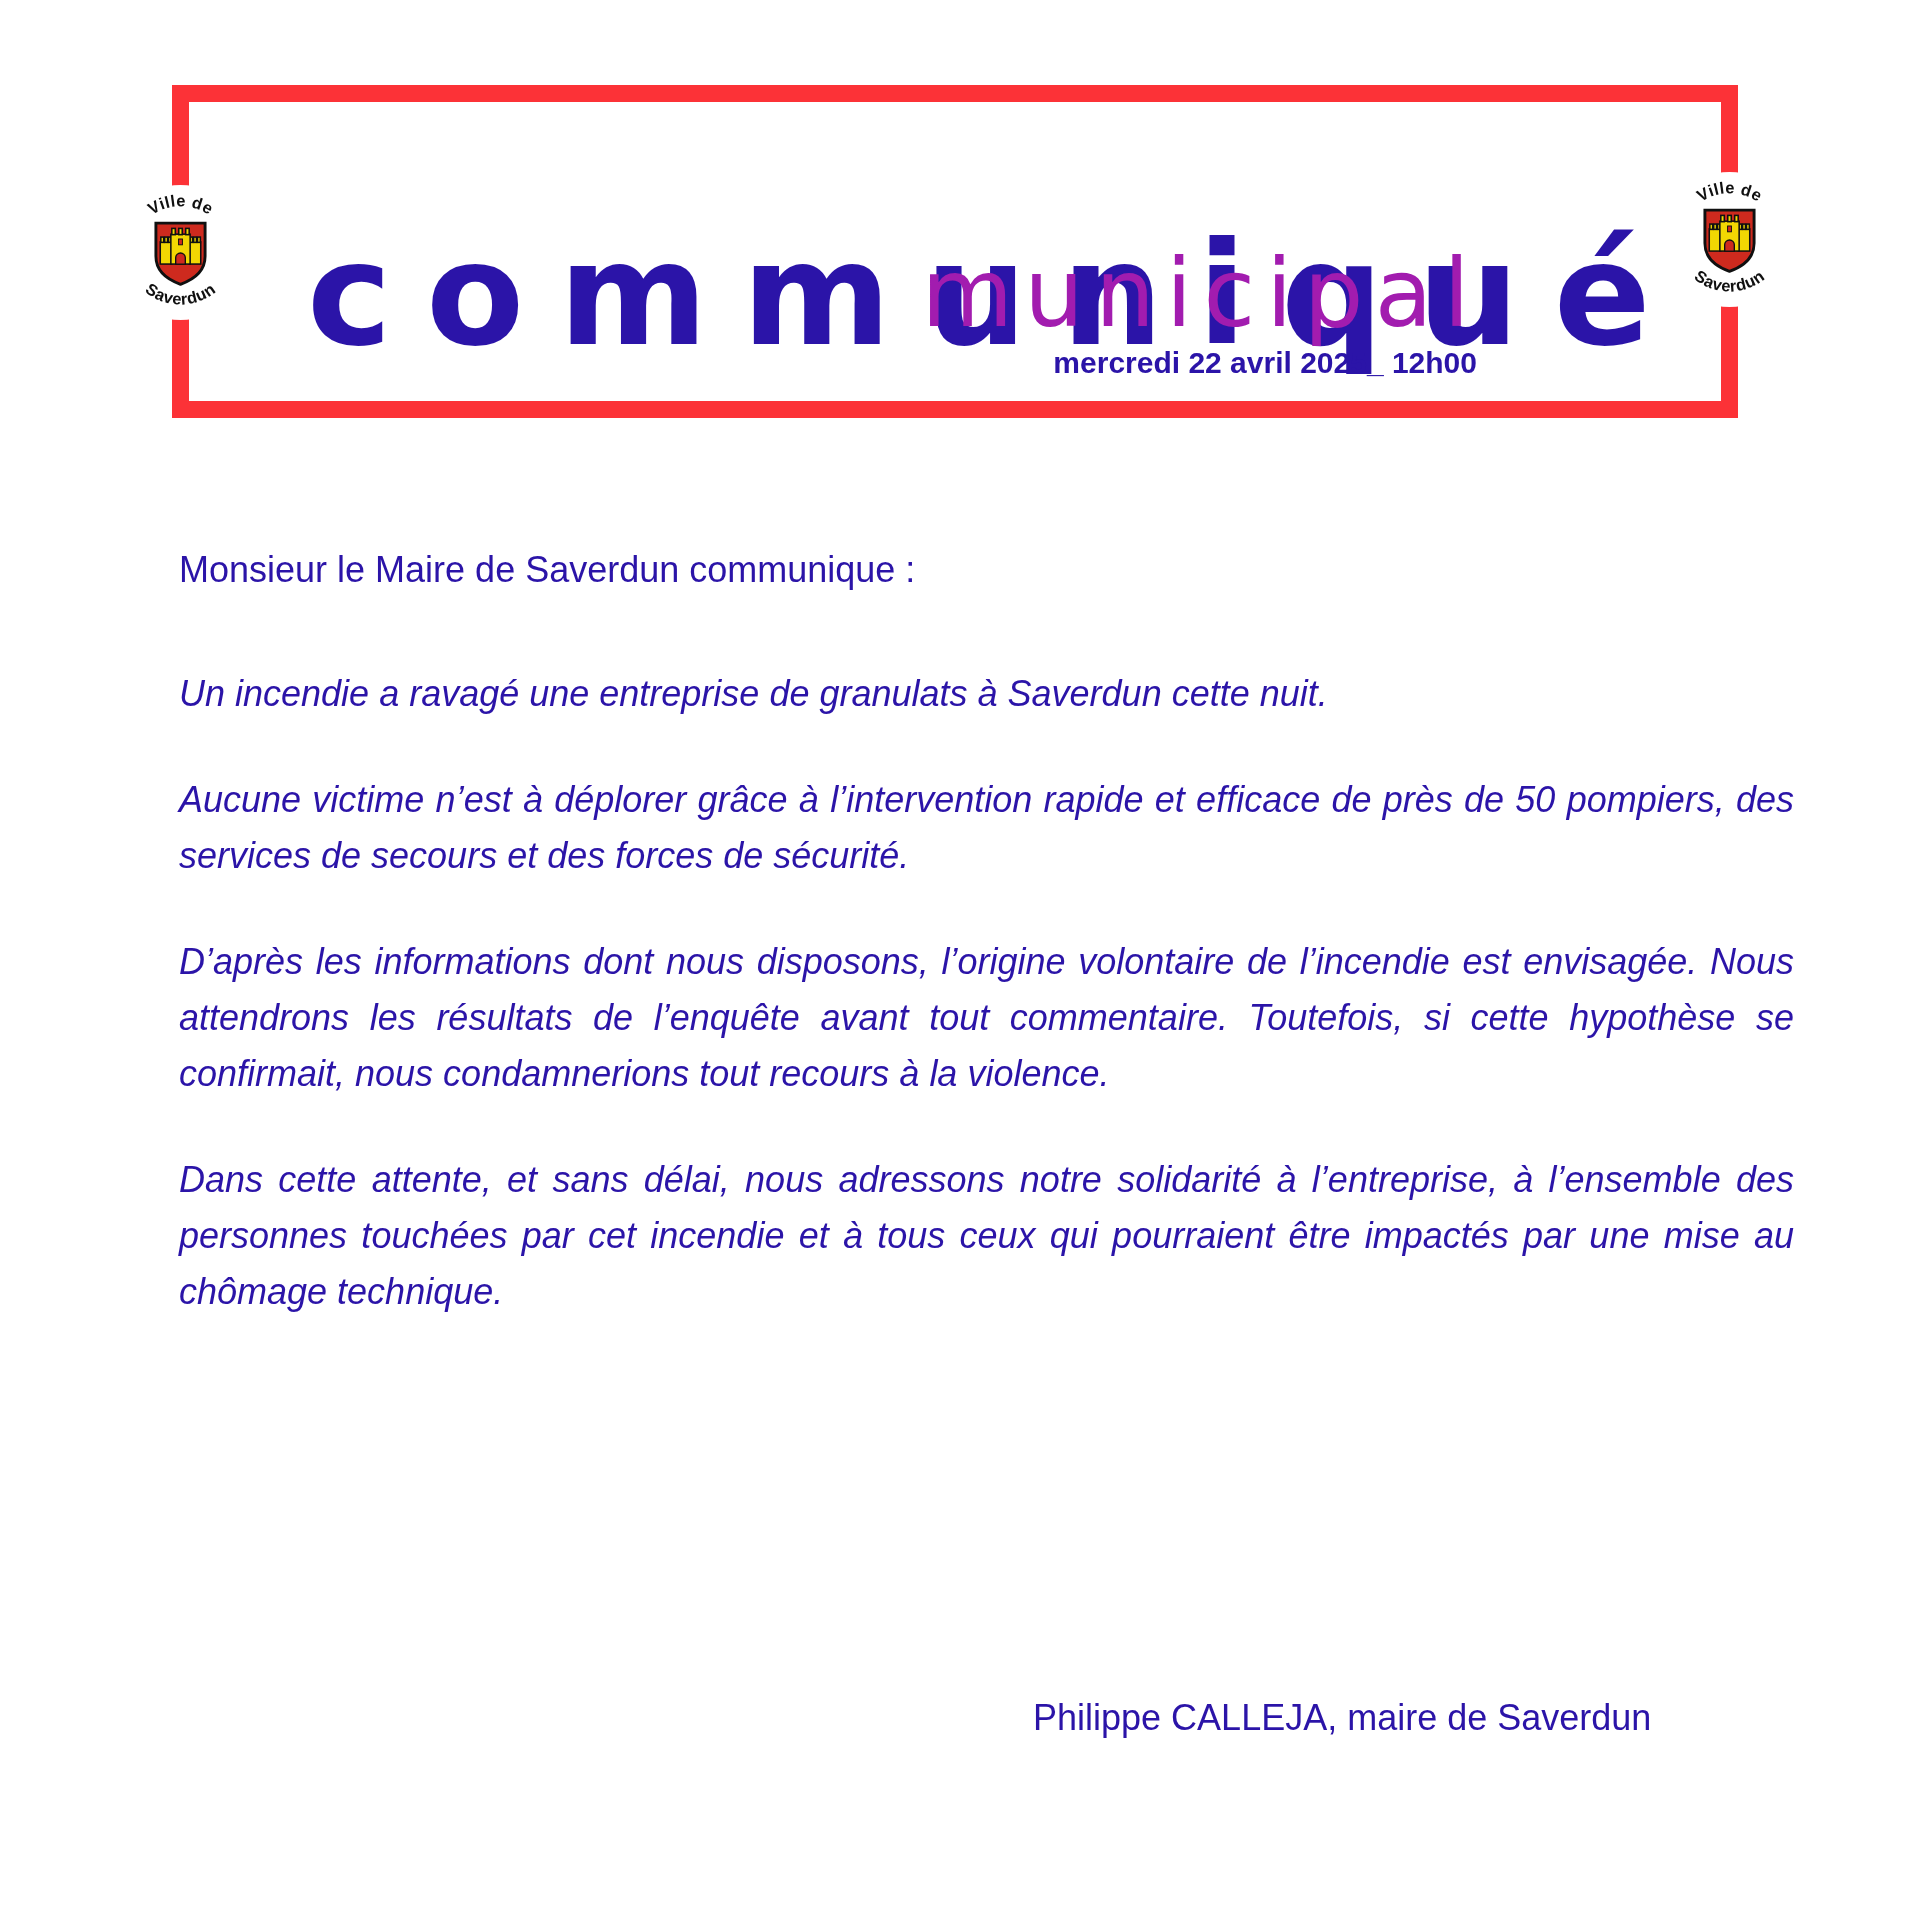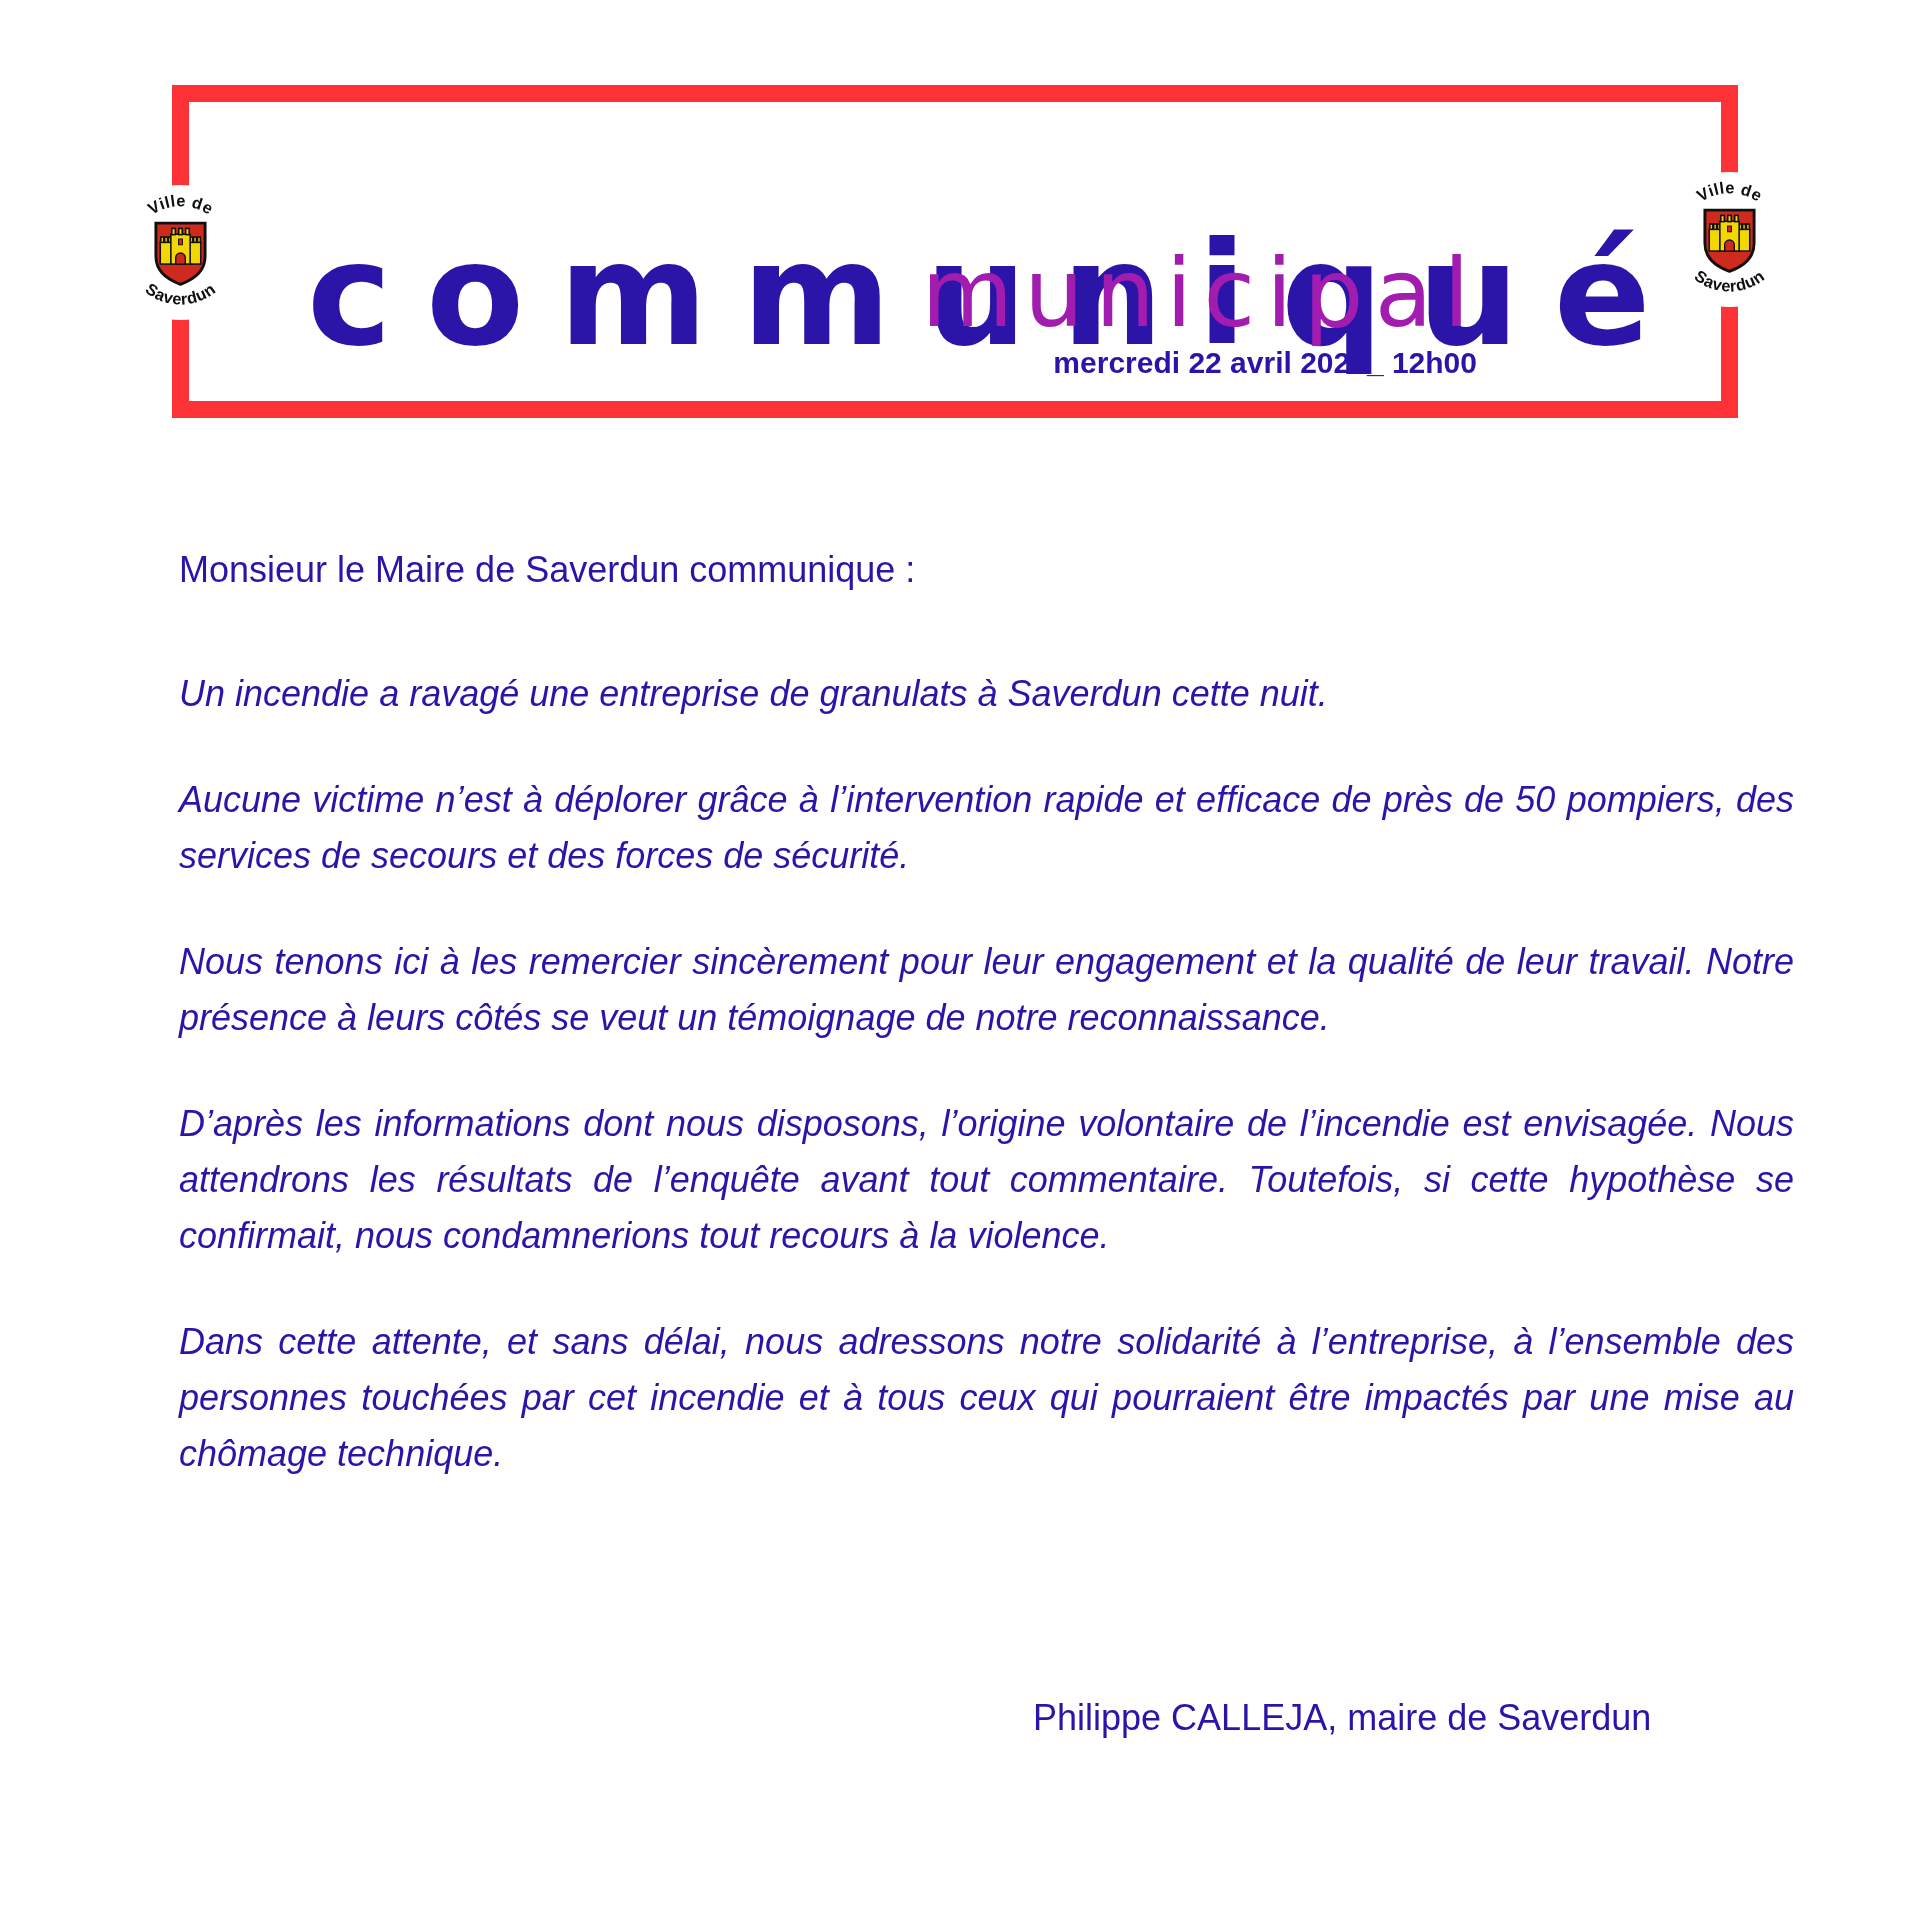--- a/index.html
+++ b/index.html
@@ -123,21 +123,20 @@
         <path d="M22,44 v-6.5 a5,5 0 0 1 10,0 V44 Z" fill="#CE2A1E" stroke="#101010" stroke-width="1.4"></path>
         <rect x="25" y="18" width="4" height="6" fill="#CE2A1E" stroke="#101010" stroke-width="1"></rect>
       </g>
     </svg>
   </div>
 
   <div class="body-block">
     <p class="intro-line">Monsieur le Maire de Saverdun communique :</p>
     <p class="para">Un incendie a ravagé une entreprise de granulats à Saverdun cette nuit.</p>
     <p class="para">Aucune victime n’est à déplorer grâce à l’intervention rapide et efficace de près de 50 pompiers, des services de secours et des forces de sécurité.</p>
-    <p class="para">Nous tenons ici à les remercier sincèrement pour leur engagement et la qualité de leur travail. Notre présence à leurs côtés se veut un témoignage de notre reconnaissance.</p>
     <p class="para">D’après les informations dont nous disposons, l’origine volontaire de l’incendie est envisagée. Nous attendrons les résultats de l’enquête avant tout commentaire. Toutefois, si cette hypothèse se confirmait, nous condamnerions tout recours à la violence.</p>
     <p class="para">Dans cette attente, et sans délai, nous adressons notre solidarité à l’entreprise, à l’ensemble des personnes touchées par cet incendie et à tous ceux qui pourraient être impactés par une mise au chômage technique.</p>
   </div>
 
   <div class="signature-line">Philippe CALLEJA, maire de Saverdun</div>
 
 </div>
 
 
 </body></html>

